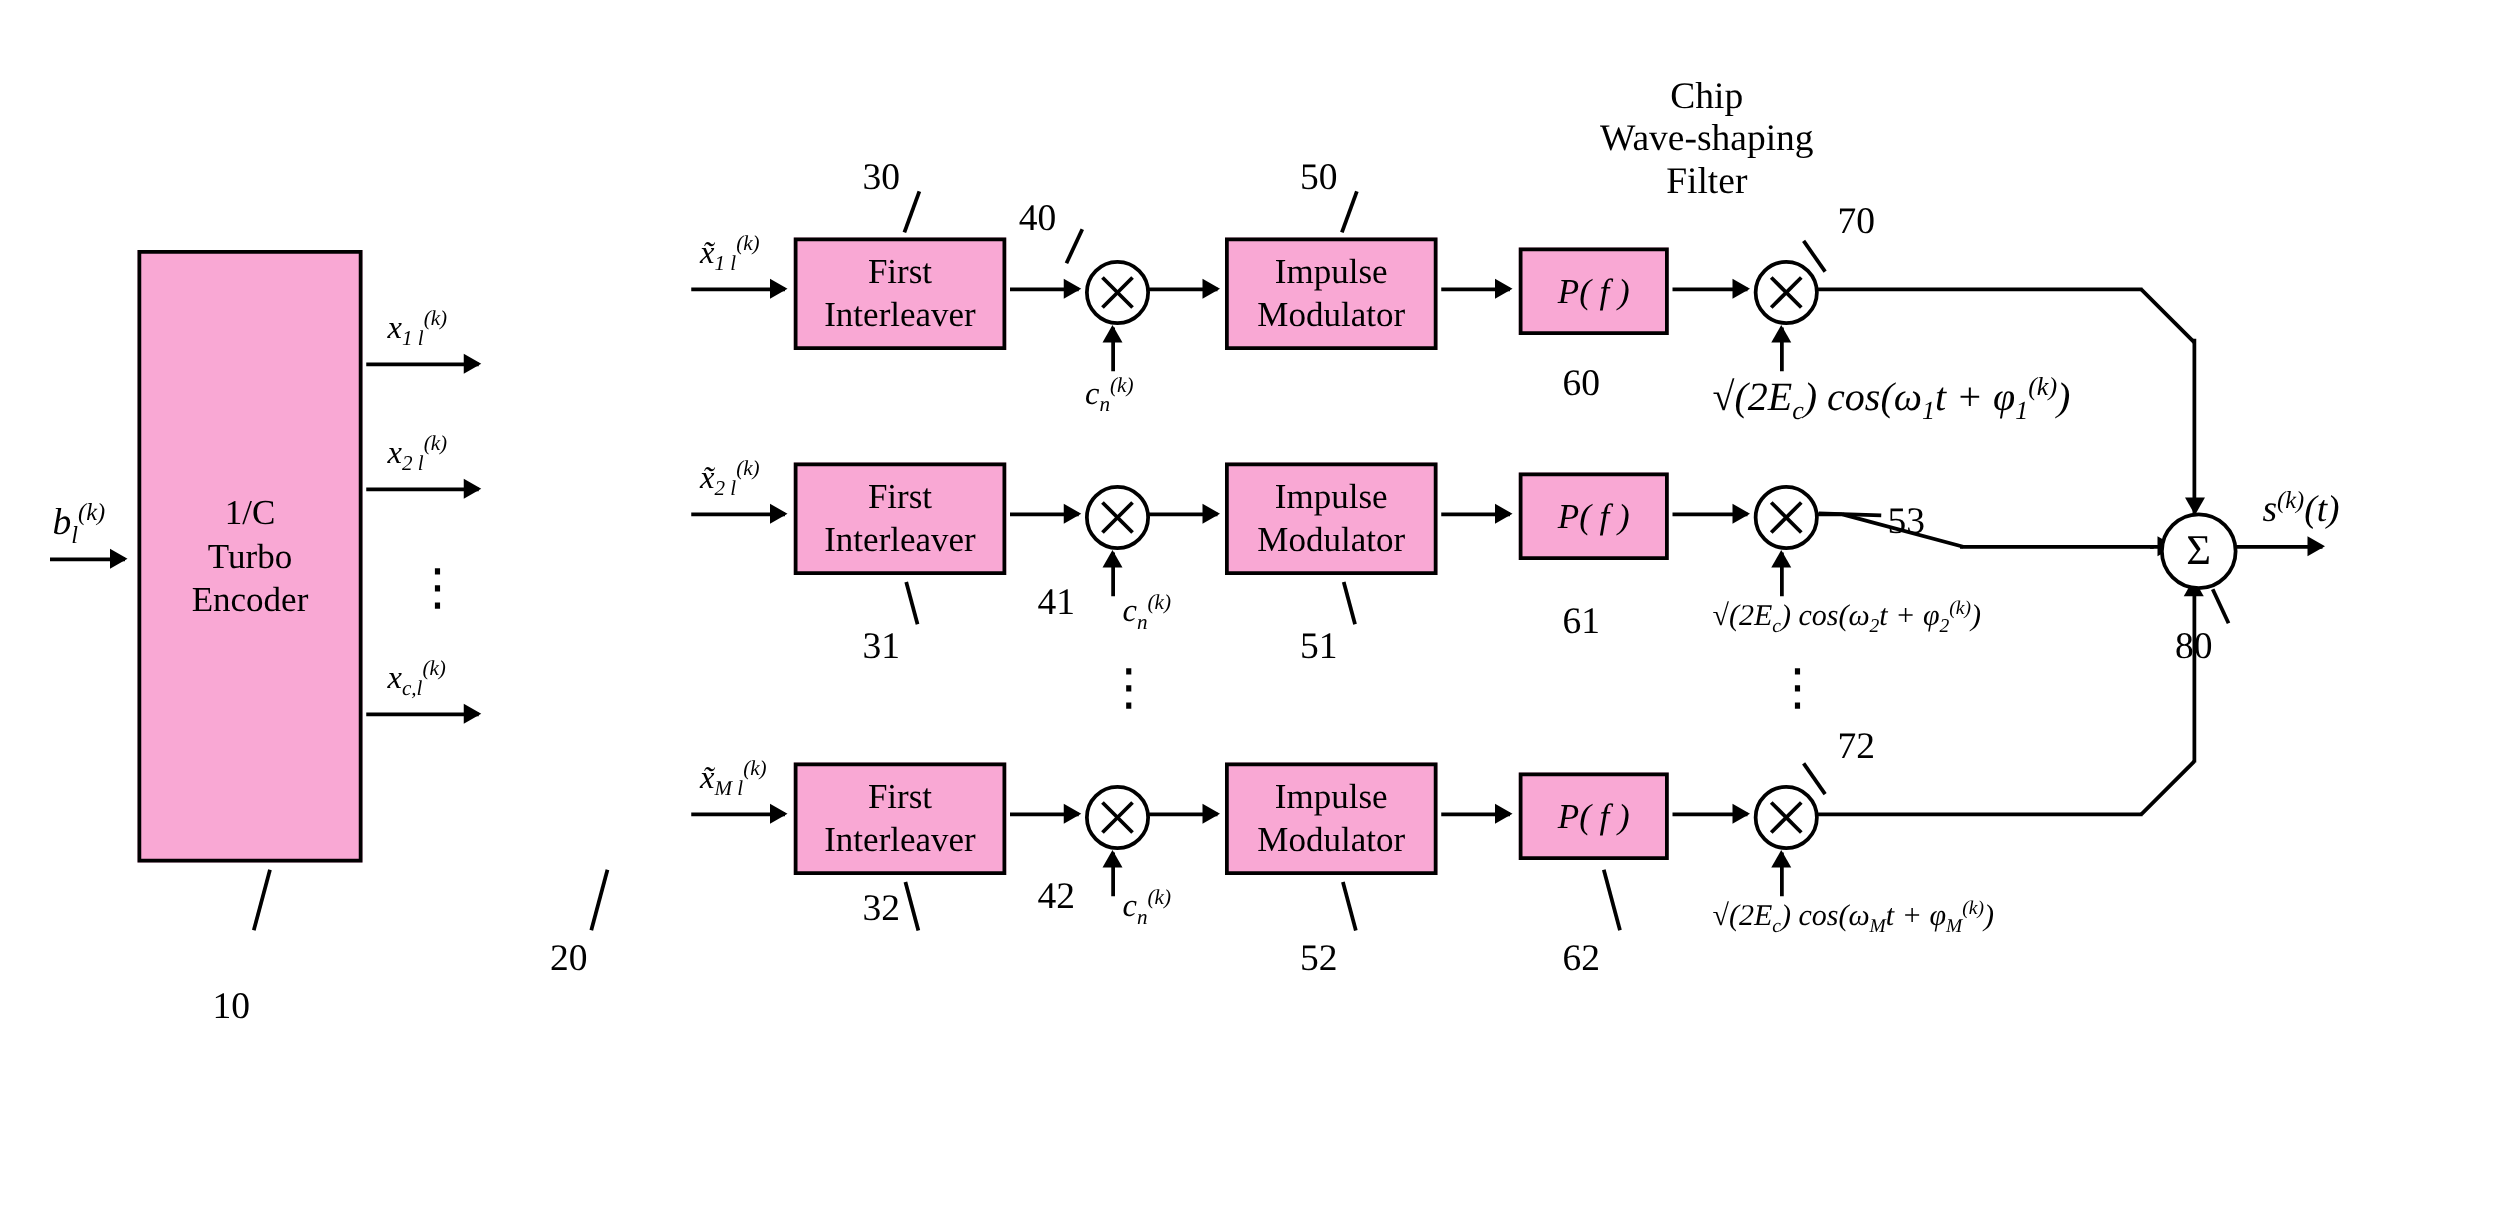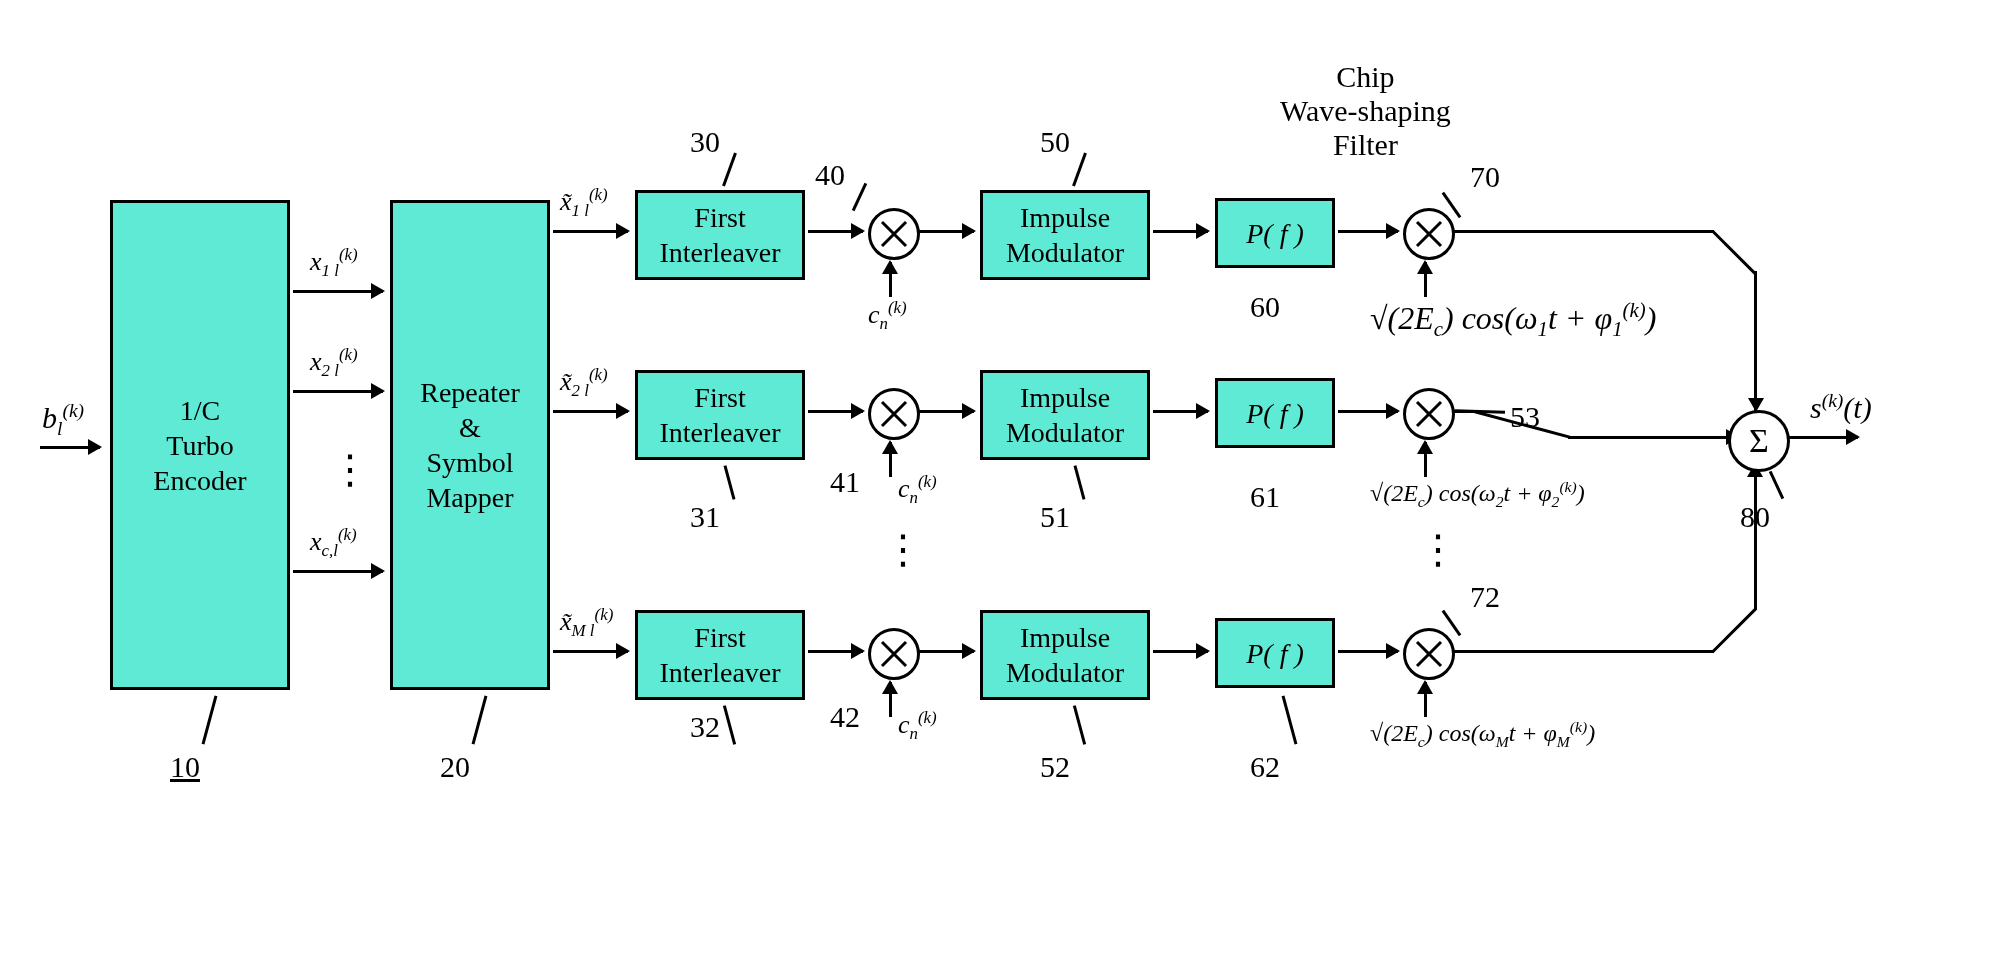--- a/index.html
+++ b/index.html
@@ -9,21 +9,21 @@
     background: white;
   }
   .diagram {
     position: relative;
     width: 1900px;
     height: 880px;
   }
   .box {
     position: absolute;
     border: 3px solid black;
-    background: #5eead4;
+    background: #f9a8d4;
     display: flex;
     align-items: center;
     justify-content: center;
     text-align: center;
     font-size: 28px;
     line-height: 1.25;
     padding: 4px;
     box-sizing: border-box;
   }
   .circle-mult {
@@ -131,37 +131,31 @@
 <div class="diagram">
 
   <div class="arrow" style="left:0px; top:406px; width:60px;"></div>
   <div class="label math" style="left:2px; top:360px;"><span>b<sub>l</sub><sup>(k)</sup></span></div>
 
   <div class="box" style="left:70px; top:160px; width:180px; height:490px;">
     <span style="white-space:pre-line;">1/C
 Turbo
 Encoder</span>
   </div>
-  <div class="label" style="left:130px; top:710px;text-decoration:underline;">10</div>
+  <div class="label" style="left:130px; top:748px;">10</div>
   <div class="lead-line" style="left:168px; top:655px; height:50px; transform:rotate(15deg);"></div>
 
   <div class="arrow" style="left:253px; top:250px; width:90px;"></div>
   <div class="label math small" style="left:270px; top:205px;"><span>x<sub>1 l</sub><sup>(k)</sup></span></div>
   <div class="arrow" style="left:253px; top:350px; width:90px;"></div>
   <div class="label math small" style="left:270px; top:305px;"><span>x<sub>2 l</sub><sup>(k)</sup></span></div>
   <div class="vdots" style="left:290px; top:420px;">⋮</div>
   <div class="arrow" style="left:253px; top:530px; width:90px;"></div>
   <div class="label math small" style="left:270px; top:485px;"><span>x<sub>c,l</sub><sup>(k)</sup></span></div>
 
-  <div class="box" style="left:350px; top:160px; width:160px; height:490px;">
-    <span style="white-space:pre-line;">Repeater
-&amp;
-Symbol
-Mapper</span>
-  </div>
   <div class="label" style="left:400px; top:710px;">20</div>
   <div class="lead-line" style="left:438px; top:655px; height:50px; transform:rotate(15deg);"></div>
 
   <div class="label" style="left:1240px; top:20px; text-align:center; white-space:pre-line; font-size:30px;">Chip
 Wave-shaping
 Filter</div>
 
   <div class="arrow" style="left:513px; top:190px; width:75px;"></div>
   <div class="label math small" style="left:520px; top:145px;"><span>x̃<sub>1 l</sub><sup>(k)</sup></span></div>
 

